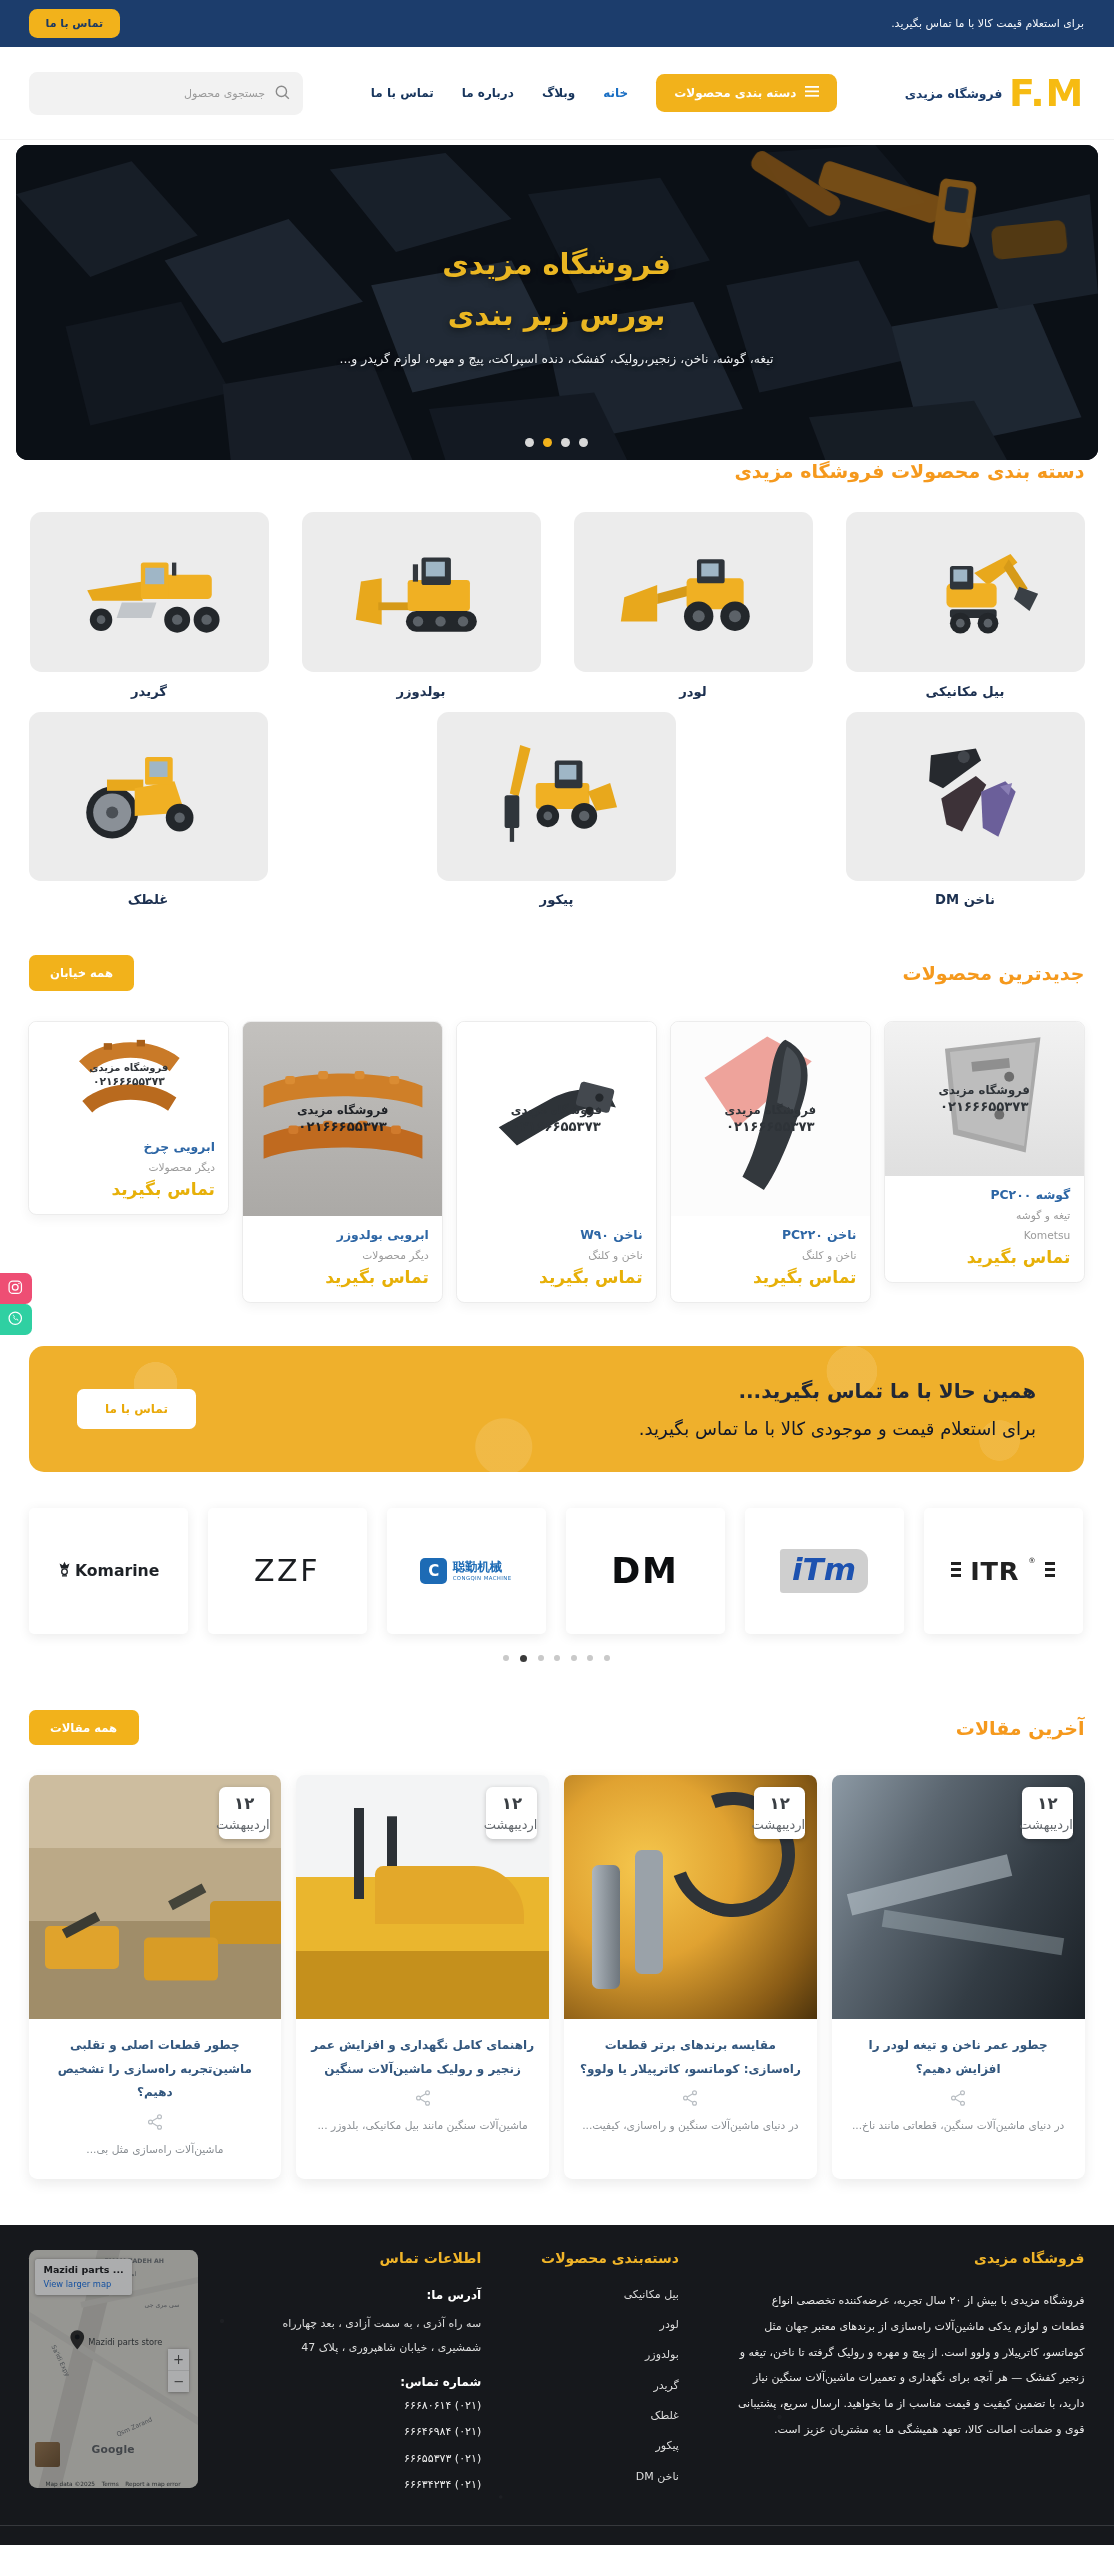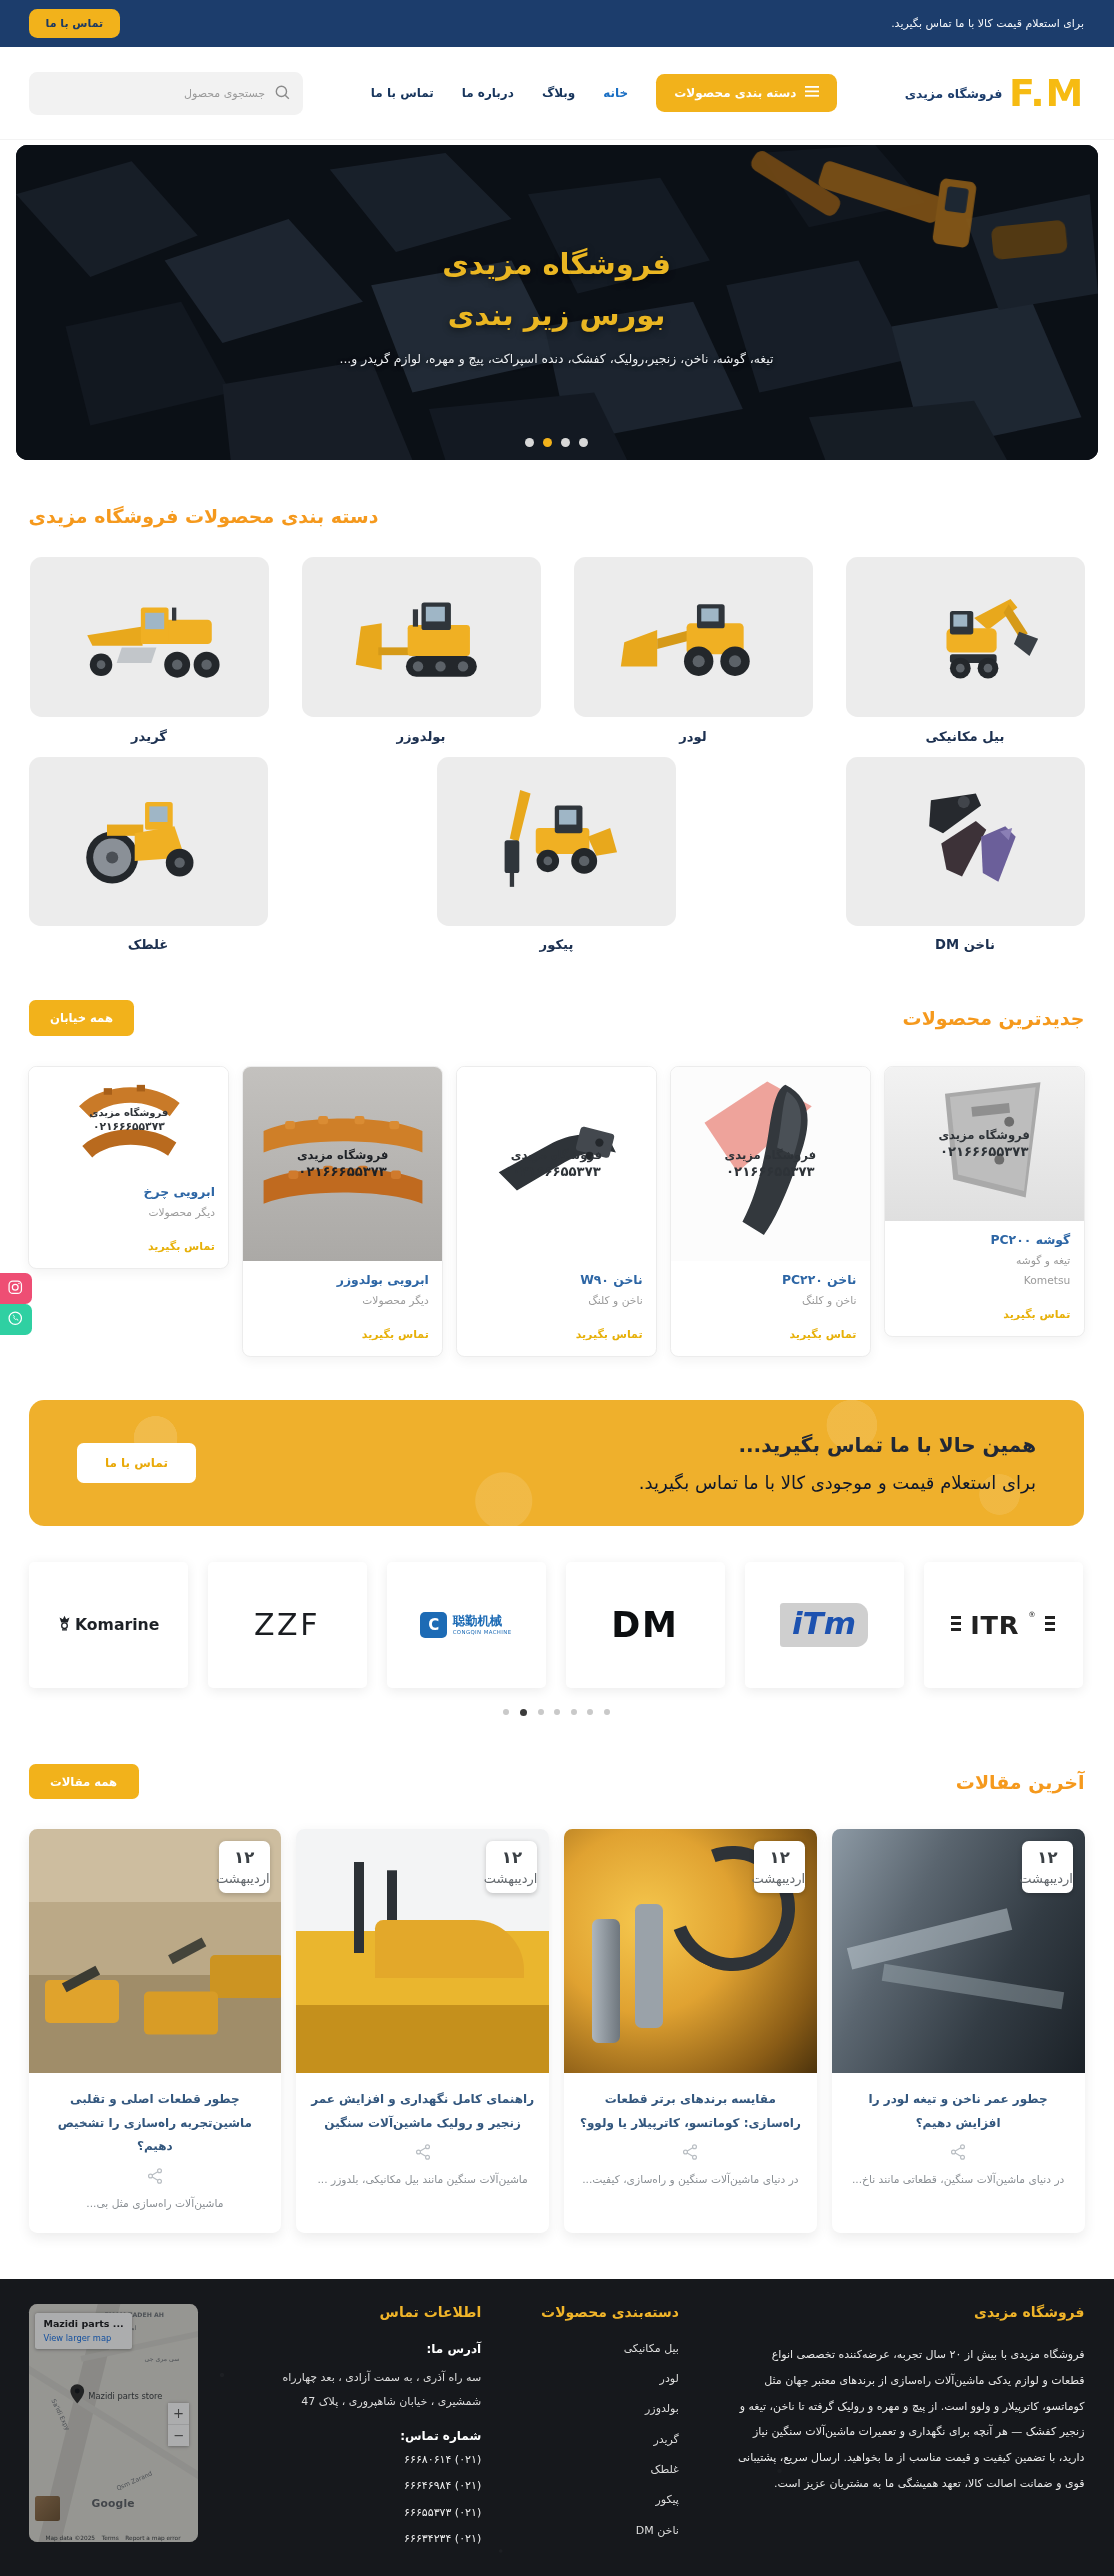--- a/index.html
+++ b/index.html
@@ -34,42 +34,42 @@
   .hero{margin:5px 16.5px 0;height:315px;border-radius:11.6px;position:relative;overflow:hidden;background:#0c1118;}
   .hero svg.bg{position:absolute;inset:0;width:100%;height:100%;}
   .hero-inner{position:absolute;inset:0;display:flex;flex-direction:column;align-items:center;justify-content:center;text-align:center;z-index:2;}
   .hero-title{color:#eab622;font-size:29px;font-weight:800;line-height:1.75;text-shadow:0 1.7px 6.6px rgba(0,0,0,.5);}
   .hero-sub{color:#eceff2;font-size:12.4px;margin-top:10px;text-shadow:0 0.8px 4.1px rgba(0,0,0,.6);}
   .hero-dots{position:absolute;bottom:13.2px;left:0;right:0;display:flex;justify-content:center;gap:9px;z-index:3;}
   .dot{width:9px;height:9px;border-radius:50%;background:#d8d8d8;cursor:pointer;}
   .dot.active{background:#f2b21b;}
 
   
-  .section-title{color:var(--orange);font-size:19px;font-weight:800;text-align:left;padding-top:45px;}
+  .section-title{color:var(--orange);font-size:19px;font-weight:800;text-align:right;}
   .cat-row1{display:flex;gap:33px;margin-top:30px;}
   .cat-row2{display:flex;justify-content:space-between;margin-top:13.2px;}
   .cat-card{width:239px;text-align:center;cursor:pointer;}
   .cat-img{background:#ececec;border-radius:11.6px;height:160px;display:flex;align-items:center;justify-content:center;overflow:hidden;}
   .cat-row2 .cat-img{height:169px;}
   .cat-label{margin-top:11.6px;font-size:13.2px;font-weight:bold;color:#1c3050;}
 
   
   .section-head{display:flex;align-items:center;justify-content:space-between;margin-top:48px;}
   .section-head .section-title{padding-top:0;text-align:right;}
   .btn-all{background:var(--accent);color:#fff;border:none;border-radius:6.6px;padding:10.7px 21.5px;font-size:11.6px;font-weight:bold;cursor:pointer;}
   .prod-row{display:flex;gap:13.2px;margin-top:30px;align-items:flex-start;}
   .prod-card{width:201px;background:#fff;border:0.8px solid #ececec;border-radius:8.3px;box-shadow:0 3.3px 11.6px rgba(0,0,0,.05);overflow:hidden;cursor:pointer;}
   .prod-img{position:relative;display:flex;align-items:center;justify-content:center;overflow:hidden;}
   .watermark{position:absolute;text-align:center;color:#2e3338;}
   .watermark .w1{font-size:11.6px;font-weight:bold;}
   .watermark .w2{font-size:13.2px;font-weight:800;margin-top:1.7px;}
   .prod-body{padding:11.6px 13.2px 15px;}
   .prod-title{color:var(--blue);font-size:12.4px;font-weight:bold;}
   .prod-cat{color:#9b9b9b;font-size:10.7px;margin-top:6.6px;}
-  .prod-cta{color:#e7b008;font-size:11px;font-weight:bold;margin-top:21px;}
+  .prod-cta{color:#e7b008;font-size:17px;font-weight:bold;margin-top:5px;}
 
   
   .social{position:absolute;top:1273px;left:0;z-index:10;}
   .soc{width:33px;height:31px;display:flex;align-items:center;justify-content:center;border-radius:0 6.6px 6.6px 0;cursor:pointer;}
   .soc.insta{background:#ee4e74;}
   .soc.wapp{background:#2fd0a2;}
 
   
   .cta{margin:43px 30px 0;height:126px;border-radius:15px;background:var(--cta-bg);position:relative;overflow:hidden;display:flex;align-items:center;justify-content:space-between;padding:0 48px;}
   .cta::before{content:"";position:absolute;inset:0;background:

